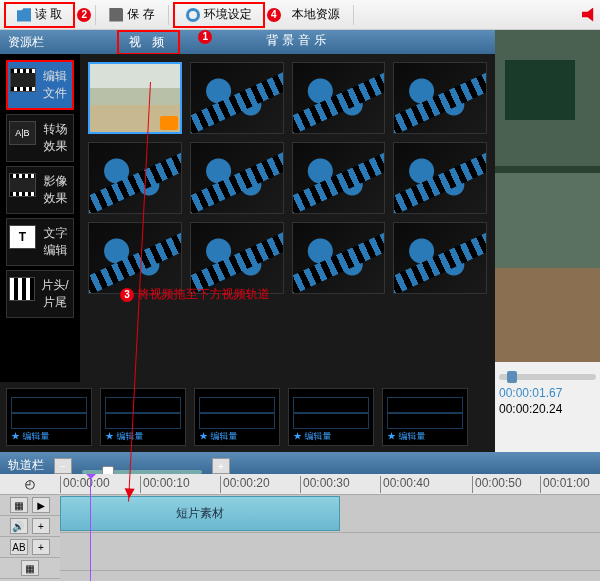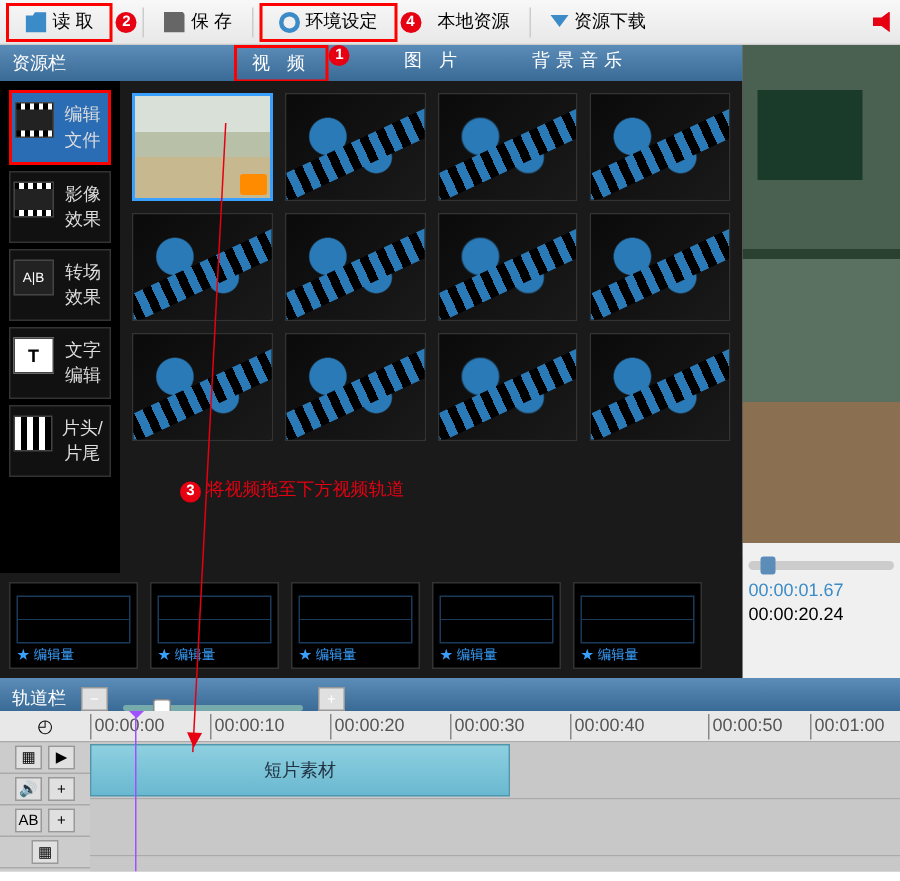--- a/index.html
+++ b/index.html
@@ -7,21 +7,21 @@
 .toolbar{height:30px;background:linear-gradient(#f8f8f8,#e8e8e8);border-bottom:1px solid #ccc;display:flex;align-items:center;padding:0 4px;gap:2px}
 .tb-btn{display:flex;align-items:center;gap:4px;padding:2px 8px;height:22px;cursor:pointer;border:1px solid transparent;border-radius:2px}
 .tb-sep{width:1px;height:20px;background:#ccc;margin:0 2px}
 .read-box{border:2px solid red;padding:0 2px}
 .env-box{border:2px solid red;padding:0 2px}
 .badge{display:inline-flex;width:14px;height:14px;border-radius:50%;background:#e60012;color:#fff;font-size:10px;font-weight:bold;align-items:center;justify-content:center}
 .main{display:flex;height:422px}
 .left-col{width:495px;display:flex;flex-direction:column}
 .right-col{width:105px;background:#222;overflow:hidden;position:relative}
 .res-header{height:24px;background:linear-gradient(#5b8db8,#3a6a96);color:#fff;display:flex;align-items:center;padding:0 8px;gap:40px}
-.tabs{display:flex;gap:26px;margin-left:72px}
+.tabs{display:flex;gap:44px;margin-left:33px}
 .tab{color:#fff;padding:2px 10px;cursor:pointer;letter-spacing:4px}
 .tab.active{border:2px solid red}
 .res-body{flex:1;background:#1a1a1a;display:flex;overflow:hidden;position:relative}
 .sidebar{width:80px;background:#000;padding:6px;display:flex;flex-direction:column;gap:4px}
 .side-item{background:#111;border:1px solid #333;padding:6px 2px;text-align:center;color:#ddd;cursor:pointer;display:flex;flex-direction:row;align-items:flex-start;gap:4px}
 .side-item.active{border:2px solid red;background:#2a6db5}
 .side-icon{width:40px;height:24px;background:#222;border:1px solid #444;position:relative}
 .film-strip::before,.film-strip::after{content:"";position:absolute;left:0;right:0;height:4px;background:repeating-linear-gradient(90deg,#000 0 3px,#fff 3px 6px)}
 .film-strip::before{top:0}.film-strip::after{bottom:0}
 .thumb-grid{flex:1;padding:8px;display:grid;grid-template-columns:repeat(4,1fr);grid-template-rows:repeat(3,72px);gap:8px}
@@ -89,52 +89,47 @@
     <span class="tb-btn">
       <span class="ico ico-gear"></span>
       <span>环境设定</span>
     </span>
   </span>
   <span class="badge">4</span>
   <span class="tb-btn">
     <span>本地资源</span>
   </span>
   <span class="tb-sep"></span>
-  <span class="tb-btn">
-    <span class="ico ico-dl"></span>
-    <span>资源下载</span>
-  </span>
   <span style="flex:1"></span>
   <span class="ico ico-spk"></span>
 </div>
 
 <div class="main">
   <div class="left-col">
     <div class="res-header">
       <span>资源栏</span>
       <div class="tabs">
         <span class="tab active">视 频</span>
         <span class="badge" style="margin-left:-26px">1</span>
-        <span class="tab">图 片</span>
         <span class="tab">背景音乐</span>
       </div>
     </div>
     <div class="res-body">
       <div class="sidebar">
         <div class="side-item active">
           <div class="side-icon film-strip"></div>
           <span>编辑文件</span>
         </div>
         <div class="side-item">
+          <div class="side-icon" style="background:#222;color:#fff;font-size:9px;display:flex;align-items:center;justify-content:center">A|B</div>
+          <span>转场效果</span>
+        </div>
+        <div class="side-item">
           <div class="side-icon film-strip"></div>
           <span>影像效果</span>
-        </div>
-        <div class="side-item">
-          <div class="side-icon" style="background:#222;color:#fff;font-size:9px;display:flex;align-items:center;justify-content:center">A|B</div>
-          <span>转场效果</span>
         </div>
         <div class="side-item">
           <div class="side-icon" style="background:#fff;color:#000;font-weight:bold;display:flex;align-items:center;justify-content:center">T</div>
           <span>文字编辑</span>
         </div>
         <div class="side-item">
           <div class="side-icon" style="background:repeating-linear-gradient(90deg,#fff 0 4px,#000 4px 8px)"></div>
           <span>片头/片尾</span>
         </div>
       </div>
@@ -170,21 +165,21 @@
         <div class="thumb">
             <div class="thumb-reel"></div>
           </div>
         <div class="thumb">
             <div class="thumb-reel"></div>
           </div>
         <div class="thumb">
             <div class="thumb-reel"></div>
           </div>
       </div>
-      <div class="annot" style="left:120px;top:264px">
+      <div class="annot" style="left:120px;top:232px">
         <span class="badge">3</span>
         <span>将视频拖至下方视频轨道</span>
       </div>
     </div>
     <div class="collect-body">
       <div class="collect-item">
           <div class="wave"></div>
         </div>
       <div class="collect-item">
           <div class="wave"></div>

